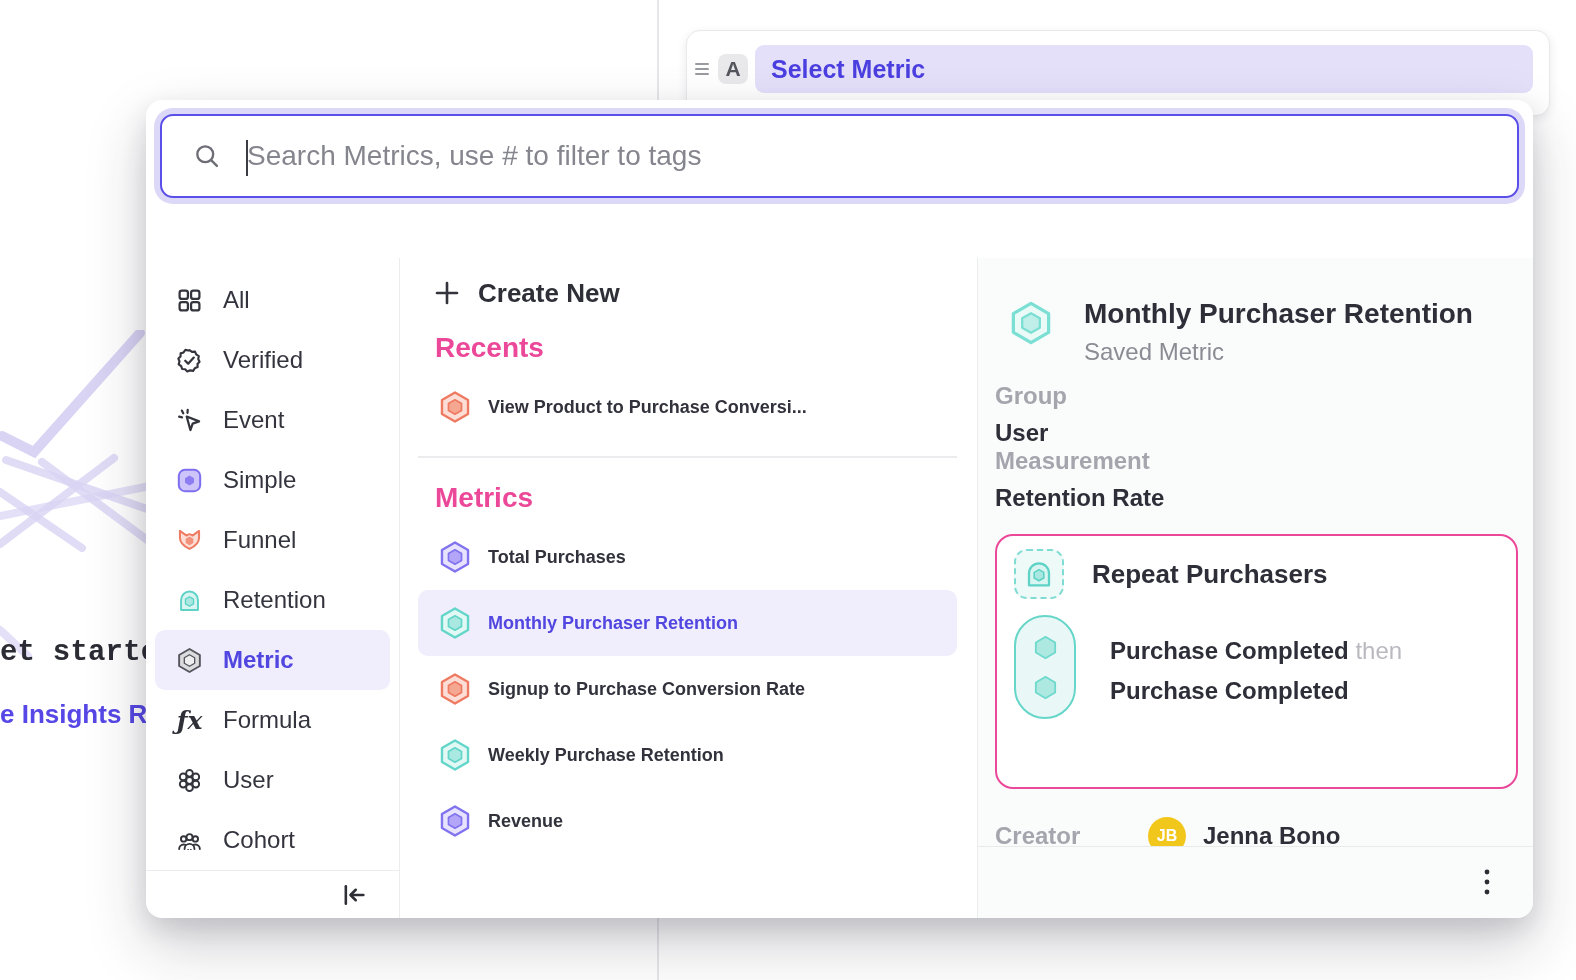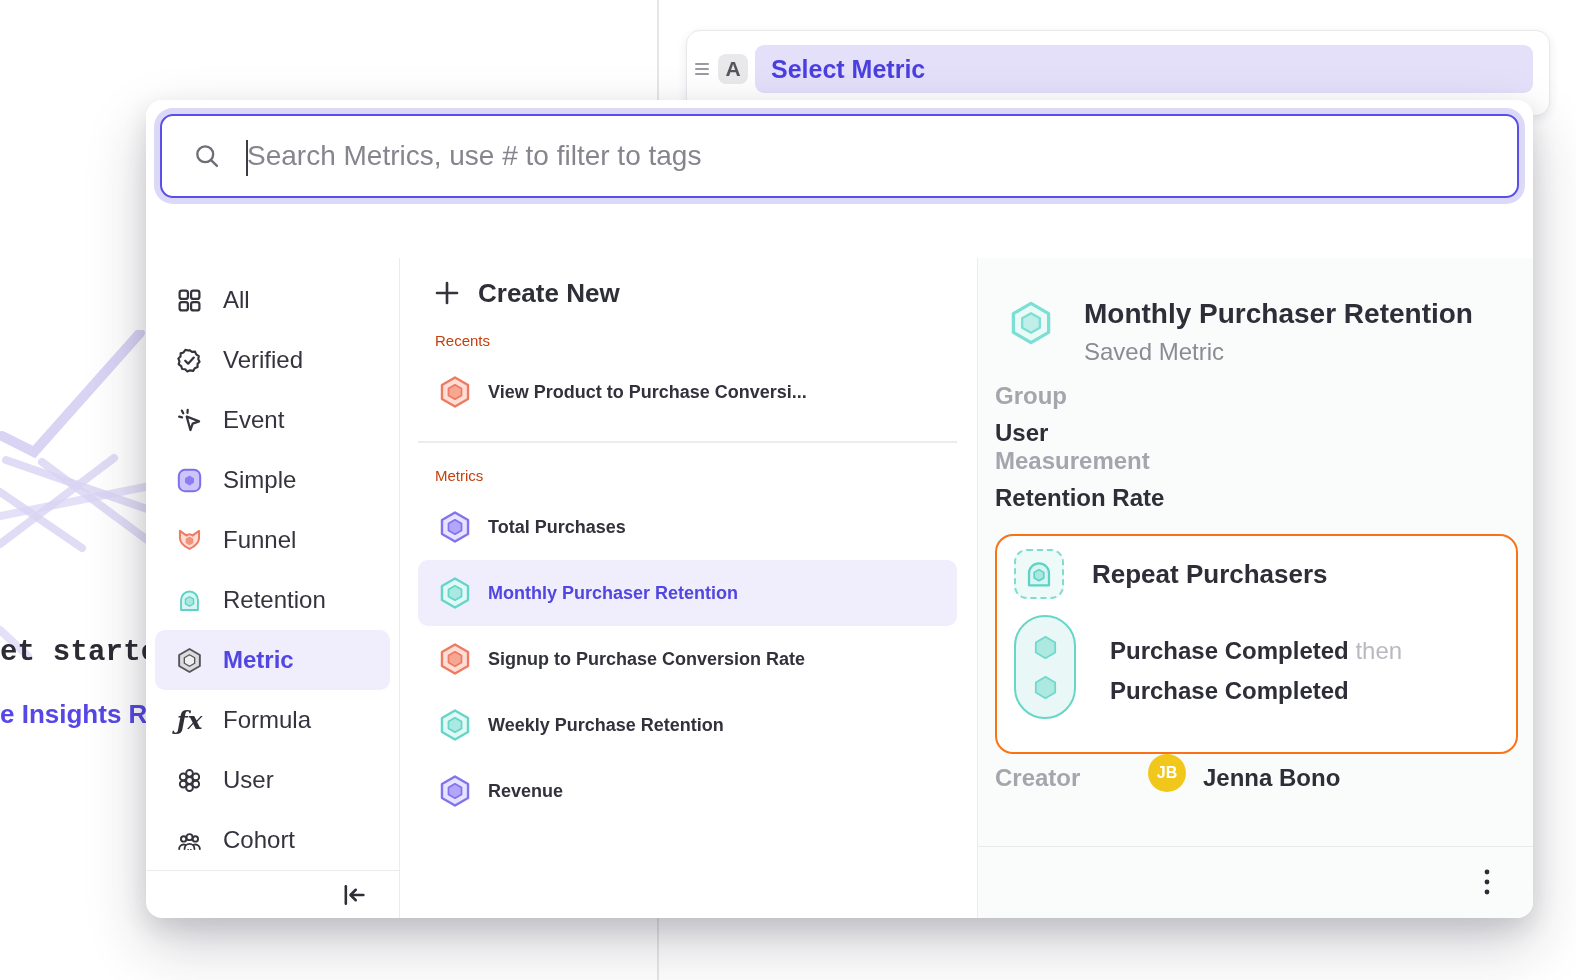--- a/index.html
+++ b/index.html
@@ -49,21 +49,21 @@
   .side-icn { width:27px; height:27px; flex:0 0 auto; display:flex; align-items:center; justify-content:center; }
   .fx { font-size:25px; font-style:italic; font-weight:600; color:#2f2f38; font-family:"DejaVu Serif", serif; }
   .side-foot { margin-top:auto; border-top:1.5px solid #ececef; height:72px; display:flex;
     align-items:center; justify-content:flex-end; padding-right:30px; }
   .collapse-btn { width:30px; height:30px; cursor:pointer; display:flex; align-items:center; justify-content:center; }
 
   
   .mid { flex:1; border-right:1.5px solid #ececef; padding:4px 20px 0 18px; min-width:0; }
   .create-row { height:62px; display:flex; align-items:center; gap:16px; padding-left:14px;
     font-size:26px; font-weight:600; color:#2f2f38; border-radius:10px; cursor:pointer; }
-  .sec-head { margin:24px 0 10px 17px; font-size:15px; font-weight:400; color:#c2410c; }
+  .sec-head { margin:24px 0 10px 17px; font-size:28px; font-weight:700; color:#ec4899; }
   .m-row { height:66px; display:flex; align-items:center; gap:16px; padding-left:20px; border-radius:10px;
     font-size:18px; font-weight:600; color:#32323c; cursor:pointer; white-space:nowrap; overflow:hidden; }
   .m-row.sel { background:#f0edfc; color:#5146e0; }
   .m-row svg.hex { width:34px; height:34px; flex:0 0 auto; }
   .mid-divider { height:2px; background:#ececee; margin:16px 0 0 0; }
   .recents-gap { margin-top:8px; }
 
   
   .hx-purple { --o-fill:#e7e2fd; --o-stroke:#8173ef; --i-fill:#b3a6f8; }
   .hx-teal   { --o-fill:#e1f8f5; --o-stroke:#63d6c9; --i-fill:#a9e9e1; }
@@ -76,35 +76,35 @@
   
   .detail { width:555px; background:#f9fcfb; position:relative; padding:40px 14px 0 17px; }
   .d-head { display:flex; gap:30px; align-items:flex-start; padding-left:13px; }
   .d-head svg { width:46px; height:46px; margin-top:2px; flex:0 0 auto; }
   .d-title { font-size:28px; font-weight:700; color:#2e2e38; }
   .d-sub { font-size:24px; color:#8b8b94; margin-top:8px; }
   .d-meta { display:flex; margin-top:16px;flex-direction:column; }
   .d-meta .col1 { width:90px; }
   .d-meta-label { font-size:24px; font-weight:600; color:#a5a5ae; }
   .d-meta-value { font-size:24px; font-weight:700; color:#2e2e38; margin-top:9px; }
-  .d-card { margin-top:22px; margin-right:1px; height:220px; background:#ffffff;
-    border:2px solid #f97316; border-radius:18px; padding:13px 0 0 17px; }
+  .d-card { margin-top:22px; margin-right:1px; height:255px; background:#ffffff;
+    border:2px solid #ec4899; border-radius:18px; padding:13px 0 0 17px; }
   .d-card-head { display:flex; align-items:center; gap:28px; }
   .d-card-icn { width:50px; height:50px; border:2px dashed #7fdcd2; border-radius:13px; background:#eefaf8;
     display:flex; align-items:center; justify-content:center; }
   .d-card-icn svg { width:32px; height:32px; }
   .d-card-title { font-size:26px; font-weight:700; color:#2e2e38; }
   .d-card-body { display:flex; gap:34px; margin-top:16px; }
   .d-pill { width:62px; height:104px; border:2px solid #66d6c9; border-radius:31px; background:#e9f8f6;
     display:flex; flex-direction:column; align-items:center; justify-content:center; gap:13px; flex:0 0 auto; }
   .d-pill svg { width:27px; height:27px; }
   .d-steps { padding-top:16px; font-size:24px; }
   .d-step { font-weight:700; color:#2e2e38; line-height:40px; }
   .d-then { font-weight:500; color:#b9b9c0; }
-  .d-creator { display:flex; align-items:flex-end; }
+  .d-creator { margin-top:28px; display:flex; align-items:center; }
   .d-creator-label { width:153px; font-size:24px; font-weight:600; color:#a5a5ae; }
   .avatar { width:38px; height:38px; border-radius:50%; background:#f2c71c; color:#ffffff;
     display:flex; align-items:center; justify-content:center; font-size:16px; font-weight:700; }
   .d-creator-name { margin-left:17px; font-size:24px; font-weight:600; color:#2e2e38; }
   .d-foot { position:absolute; left:0; right:0; bottom:0; height:72px; border-top:1.5px solid #e8ebea;
     background:#f9fcfb; display:flex; align-items:center; justify-content:flex-end; padding-right:32px; }
   .kebab { width:28px; height:34px; cursor:pointer; display:flex; align-items:center; justify-content:center; }
 </style>
 </head>
 <body>

